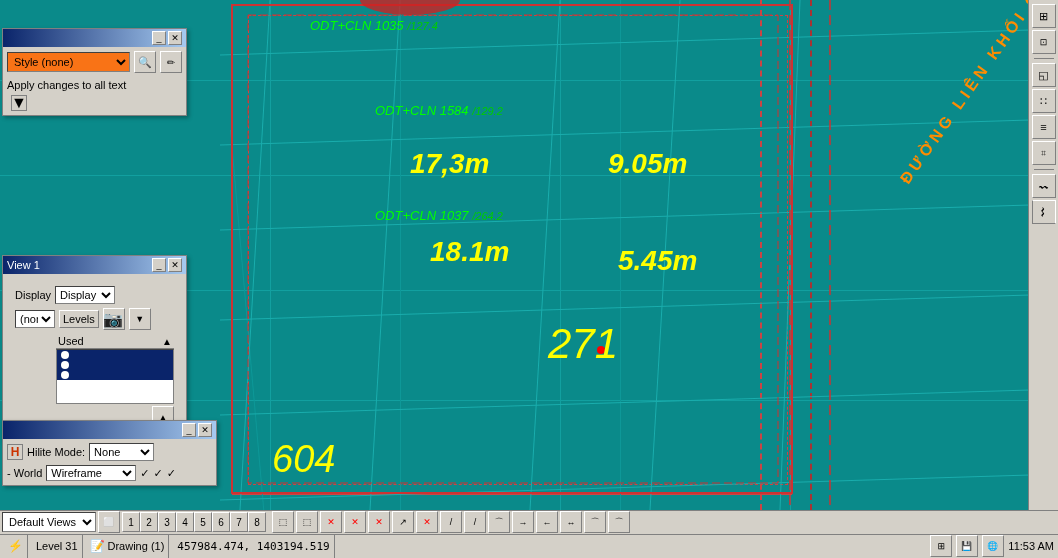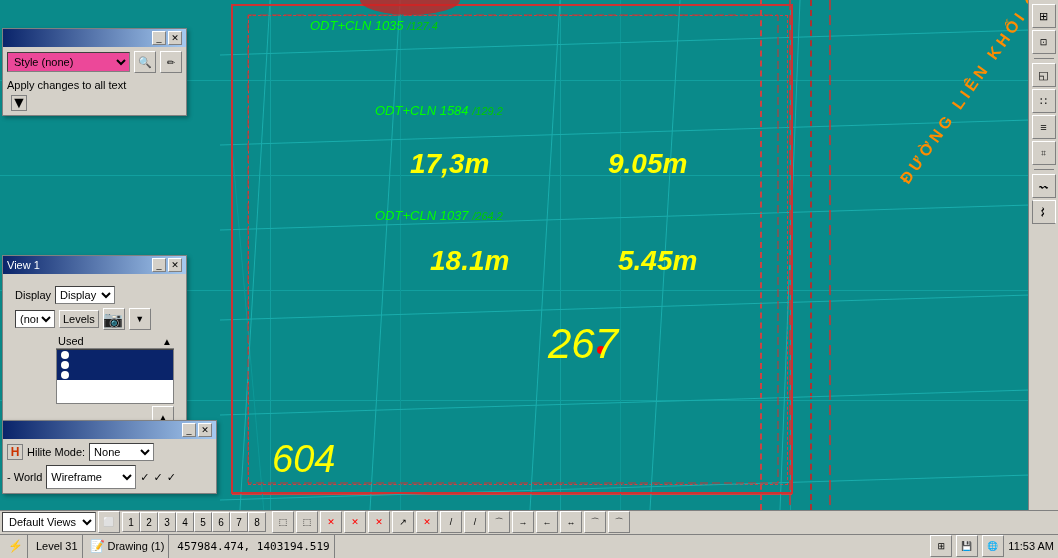--- a/index.html
+++ b/index.html
@@ -76,21 +76,21 @@
       display: flex;
       align-items: center;
       gap: 4px;
       margin-bottom: 4px;
     }
 
     .style-dropdown {
       flex: 1;
       height: 20px;
       font-size: 11px;
-      background: #ec4899;
+      background: #f97316;
       border: 1px solid #808080;
       border-top-color: #404040;
       border-left-color: #404040;
       padding: 0 2px;
     }
 
     .icon-btn {
       width: 22px;
       height: 22px;
       background: #d4d0c8;
@@ -283,21 +283,21 @@
     }
 
     .presentation-row {
       display: flex;
       align-items: center;
       gap: 4px;
     }
 
     .presentation-dropdown {
       width: 90px;
-      height: 24px;
+      height: 16px;
       font-size: 11px;
       background: white;
       border: 1px solid #808080;
       border-top-color: #404040;
       border-left-color: #404040;
     }
 
     
     .right-toolbar {
       position: absolute;
@@ -517,24 +517,24 @@
   </div>
   <div class="plot-id" style="left: 375px; top: 103px; font-size:13px;">
     <span>ODT+CLN 1584</span> <span style="color:#00cc00; font-size:11px;">/129.2</span>
   </div>
   <div class="plot-id" style="left: 375px; top: 208px; font-size:13px;">
     <span>ODT+CLN 1037</span> <span style="color:#00cc00; font-size:11px;">/264.2</span>
   </div>
 
   <div class="plot-dim" style="left: 410px; top: 148px;">17,3m</div>
   <div class="plot-dim" style="left: 608px; top: 148px;">9.05m</div>
-  <div class="plot-dim" style="left: 430px; top: 245px; text-align: center;">18.1m</div>
+  <div class="plot-dim" style="left: 430px; top: 236px; text-align: center;">18.1m</div>
   <div class="plot-dim" style="left: 618px; top: 245px;">5.45m</div>
 
-  <div class="plot-num" style="left: 548px; top: 320px; font-size: 42px;">267</div>
+  <div class="plot-num" style="left: 548px; top: 320px; font-size: 42px;">271</div>
   <div class="plot-num" style="left: 272px; top: 438px; font-size: 38px;">604</div>
 
   <div class="road-label" style="left: 840px; top: 50px; font-size: 16px; letter-spacing: 4px;">
     ĐƯỜNG LIÊN KHỐI QH ≥RC
   </div>
 
   <div style="position:absolute; left:360px; top:-15px; width:100px; height:30px; background: #cc2222; border-radius: 50%; opacity:0.8;"></div>
 </div>
 
 <div class="right-toolbar">

